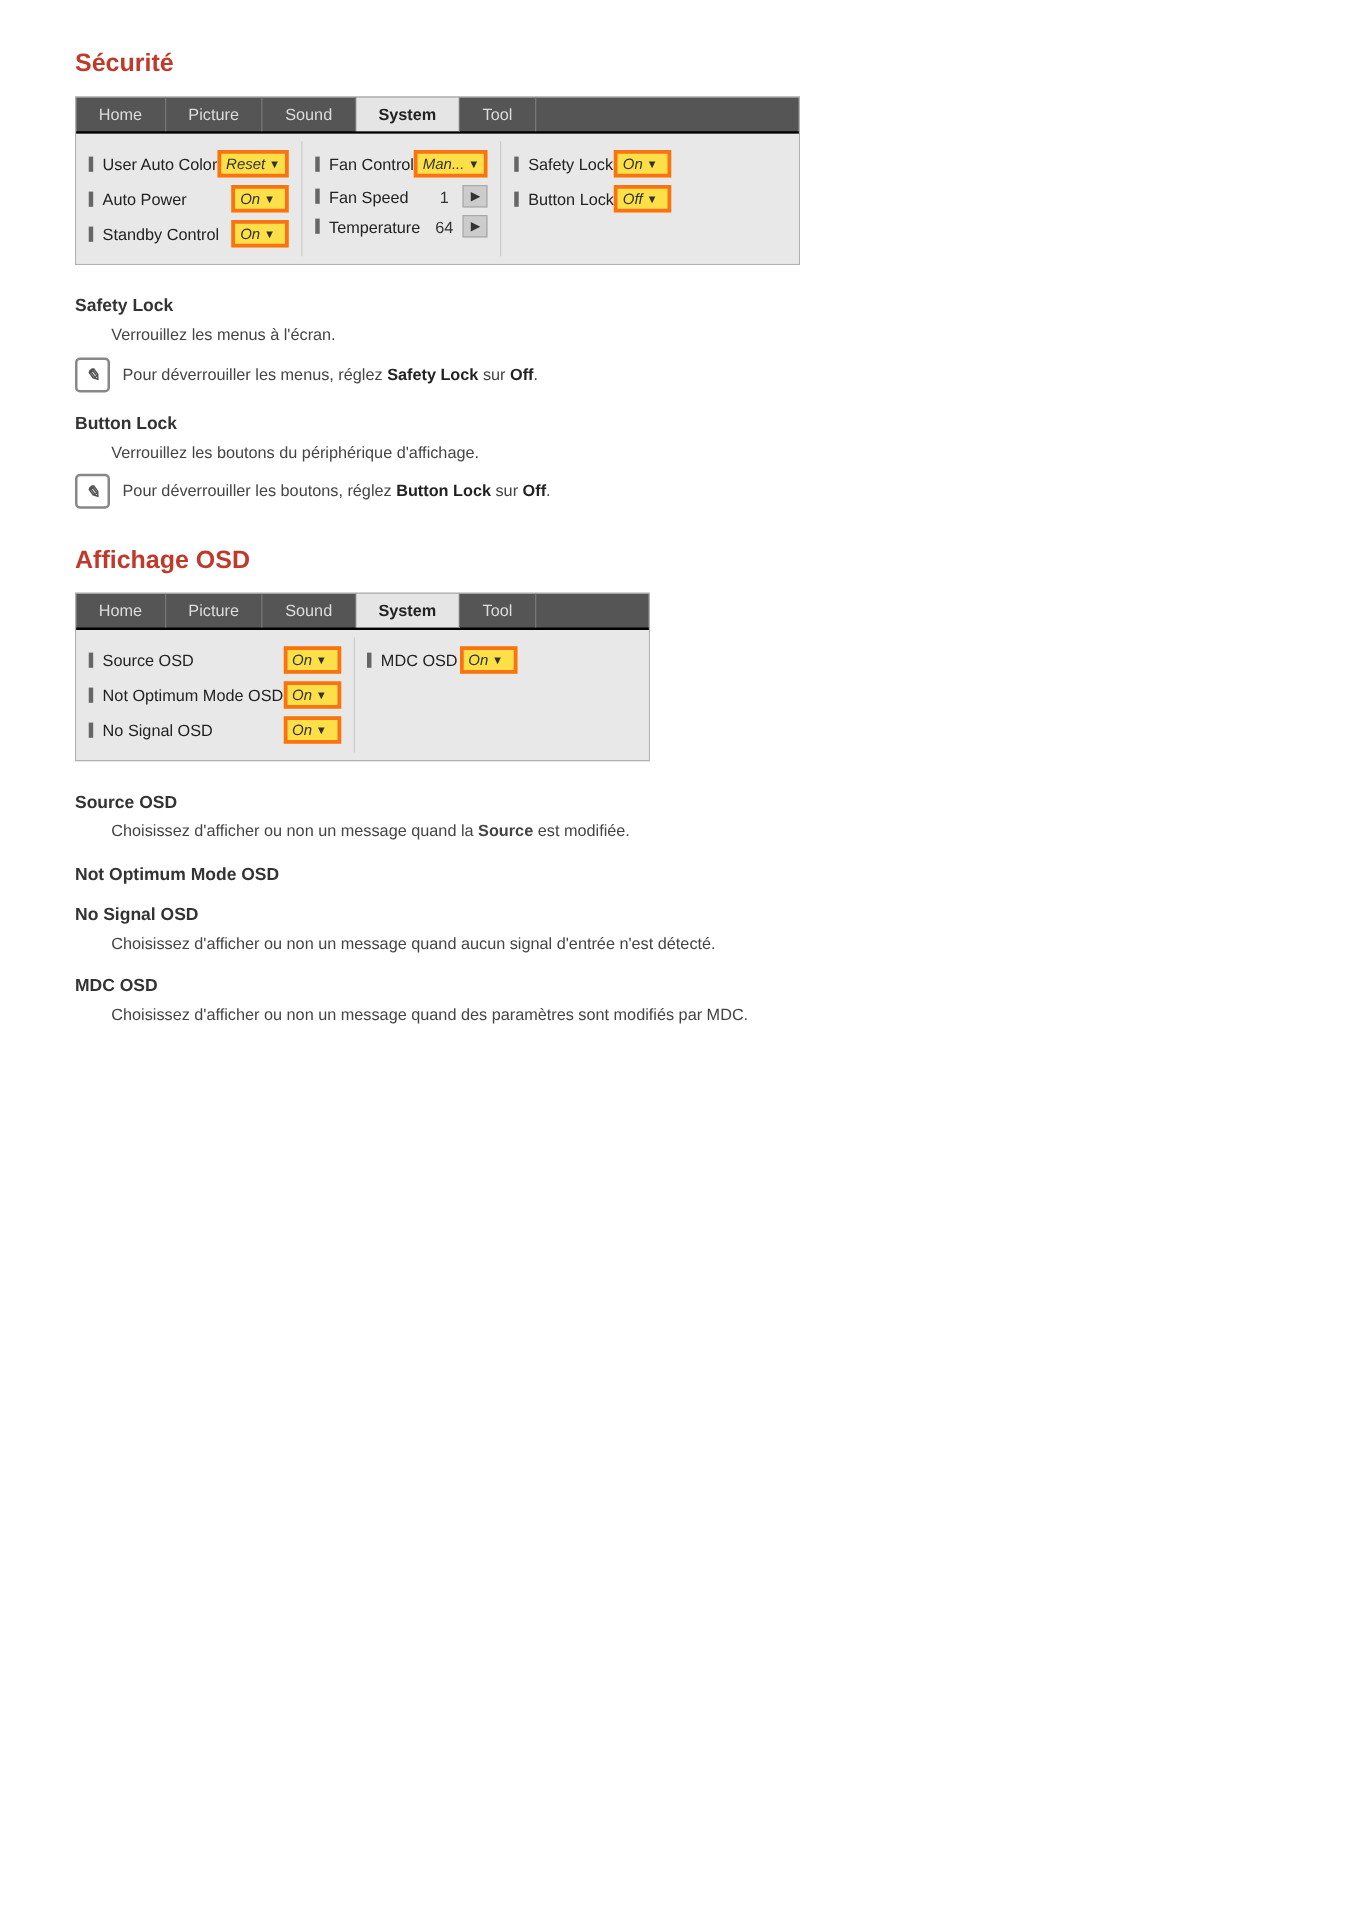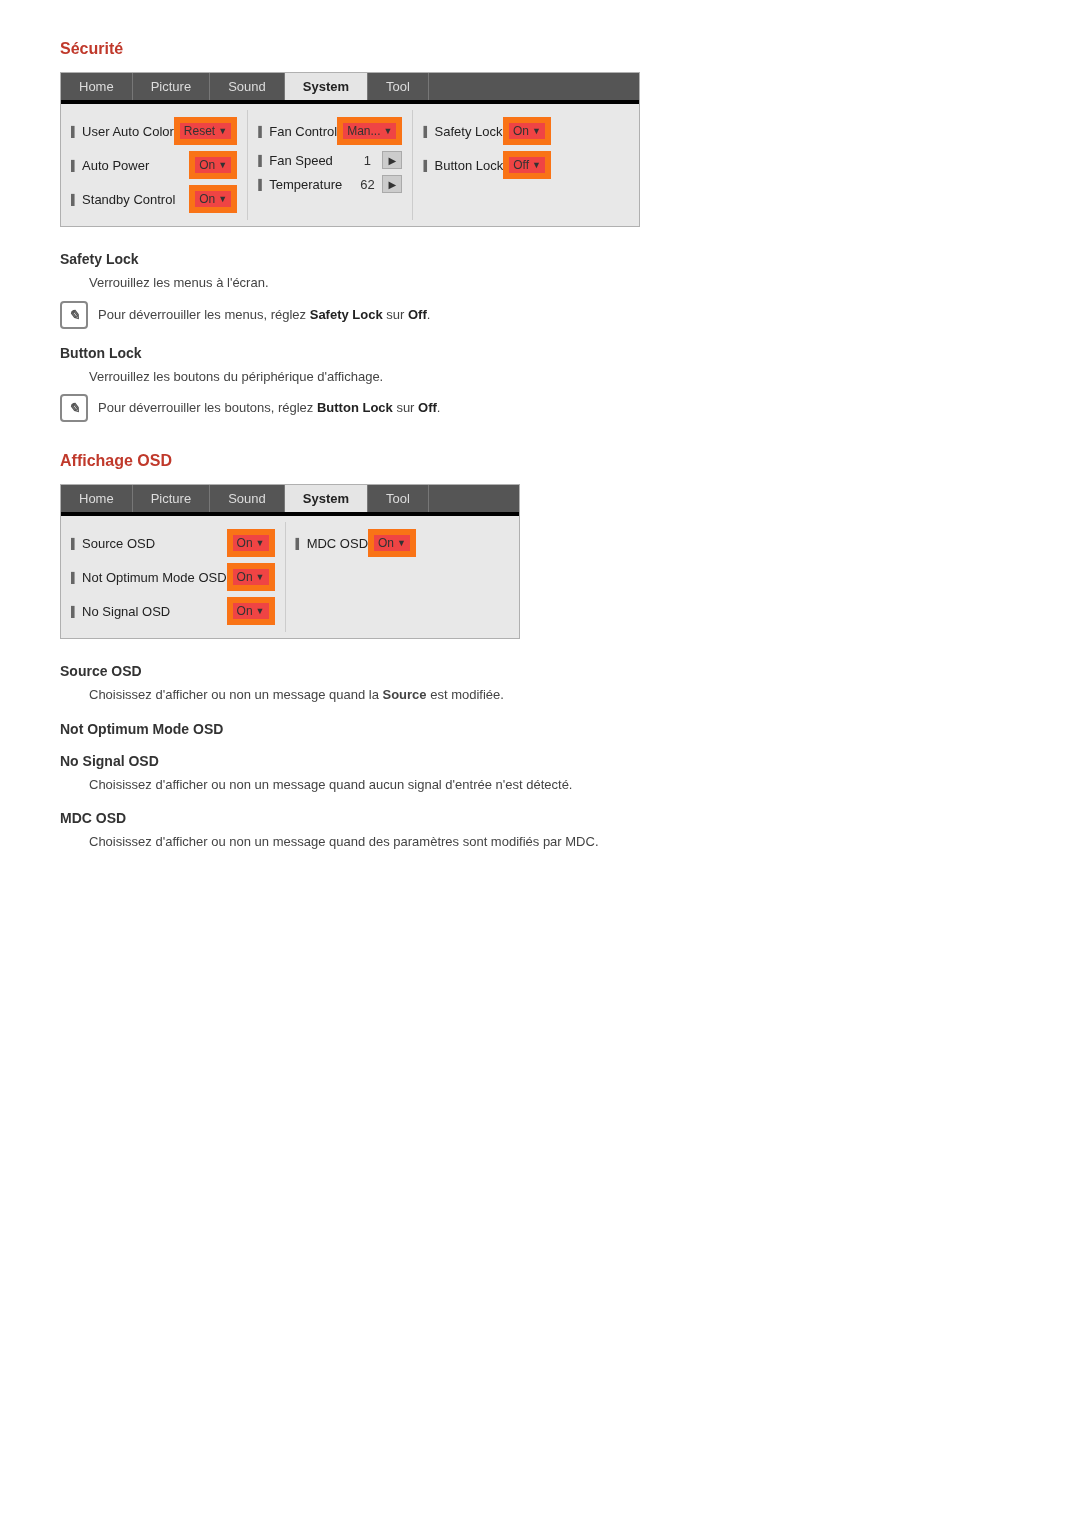--- a/index.html
+++ b/index.html
@@ -7,36 +7,36 @@
       background: #fff;
       font-family: Arial, sans-serif;
       font-size: 14px;
       color: #333;
       padding: 40px 60px;
       max-width: 1080px;
     }
 
     .section-title {
       color: #c0392b;
-      font-size: 16px;
+      font-size: 20px;
       font-weight: bold;
       margin-bottom: 14px;
     }
 
     .menu-panel {
       border: 1px solid #b0b0b0;
       background: #f0f0f0;
       margin-bottom: 24px;
       width: 580px;
     }
 
     .menu-tabs {
       display: flex;
       background: #555;
-      border-bottom: 4px solid #000000;
+      border-bottom: 2px solid #000000;
       text-align: center;
     }
 
     .menu-tab {
       padding: 6px 18px;
       color: #ddd;
       font-size: 13px;
       border-right: 1px solid #777;
       cursor: pointer;
     }
@@ -83,26 +83,27 @@
     .menu-row-label::before {
       content: '▌';
       color: #666;
       margin-right: 4px;
       font-size: 10px;
     }
 
     .menu-select {
       display: flex;
       align-items: center;
-      background: #ef4444;
-      border: 6px solid #f97316;
+      background: #fde047;
+      border: 3px solid #f97316;
       padding: 1px 4px;
       font-size: 12px;
       cursor: pointer;
       min-width: 46px;
+      font-style: italic;
     }
 
     .menu-select-arrow {
       margin-left: 3px;
       font-size: 9px;
     }
 
     .menu-nav-btn {
       background: #ccc;
       border: 1px solid #aaa;
@@ -226,21 +227,21 @@
             <span class="menu-select-arrow">▼</span>
           </div>
         </div>
         <div class="menu-row">
           <span class="menu-row-label">Fan Speed</span>
           <span class="menu-value">1</span>
           <div class="menu-nav-btn">▶</div>
         </div>
         <div class="menu-row">
           <span class="menu-row-label">Temperature</span>
-          <span class="menu-value">62</span>
+          <span class="menu-value">64</span>
           <div class="menu-nav-btn">▶</div>
         </div>
       </div>
 
       <div class="menu-col">
         <div class="menu-row">
           <span class="menu-row-label">Safety Lock</span>
           <div class="menu-select">
             <span>On</span>
             <span class="menu-select-arrow">▼</span>

